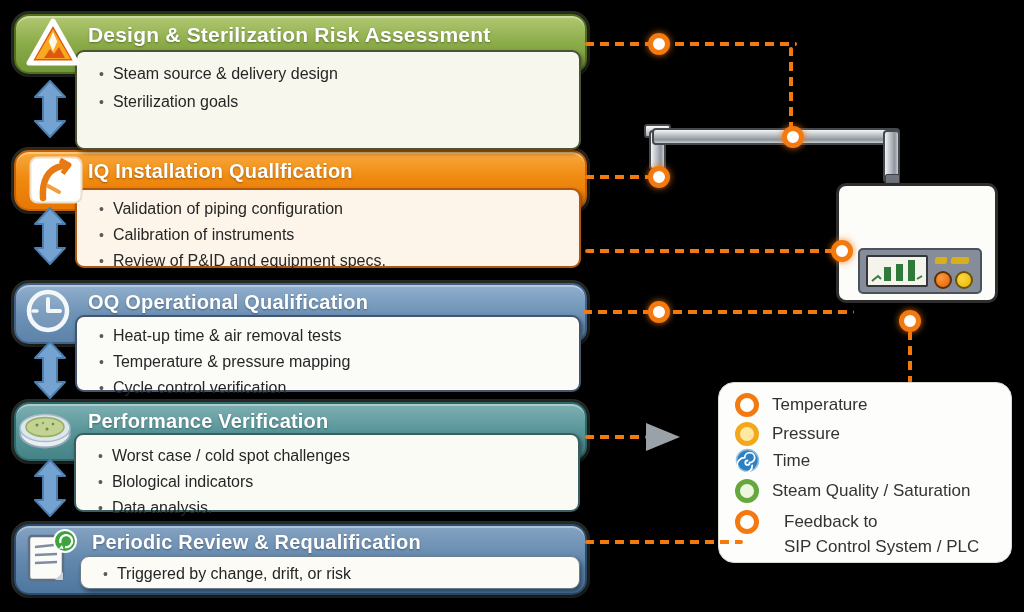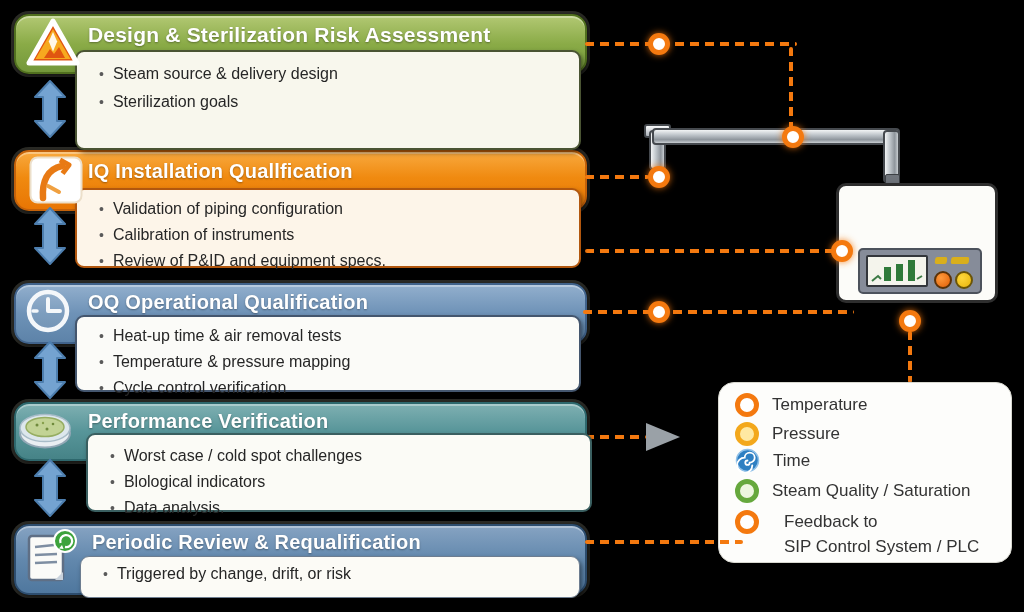--- a/index.html
+++ b/index.html
@@ -40,27 +40,27 @@
   .st2-body{left:75px;top:188px;width:506px;height:80px;}
   .st2-title{left:88px;top:160px;}
   .st2-icon{position:absolute;left:29px;top:156px;z-index:4;}
 
   .st3-head{left:14px;top:283px;width:569px;height:57px;}
   .st3-body{left:75px;top:315px;width:506px;height:77px;}
   .st3-title{left:88px;top:291px;}
   .st3-icon{position:absolute;left:22px;top:286px;z-index:4;}
 
   .st4-head{left:14px;top:402px;width:569px;height:55px;}
-  .st4-body{left:86px;top:433px;width:506px;height:79px;}
+  .st4-body{left:74px;top:433px;width:506px;height:79px;}
   .st4-title{left:88px;top:410px;}
   .st4-icon{position:absolute;left:17px;top:407px;z-index:4;}
   .st4-body .bullets{padding-top:8px;}
 
   .st5-head{left:14px;top:524px;width:569px;height:67px;}
-  .st5-body{left:80px;top:556px;width:500px;height:42px;}
+  .st5-body{left:80px;top:556px;width:500px;height:33px;}
   .st5-title{left:92px;top:531px;}
   .st5-icon{position:absolute;left:26px;top:528px;z-index:4;}
   .st5-body .bullets{padding-top:4px;}
 
   
   .varrow{position:absolute;z-index:2;}
   .a1{left:33px;top:80px;} .a2{left:33px;top:207px;} .a3{left:33px;top:341px;} .a4{left:33px;top:459px;}
 
   
   .dash-h{position:absolute;height:4px;border-radius:2px;z-index:1;

